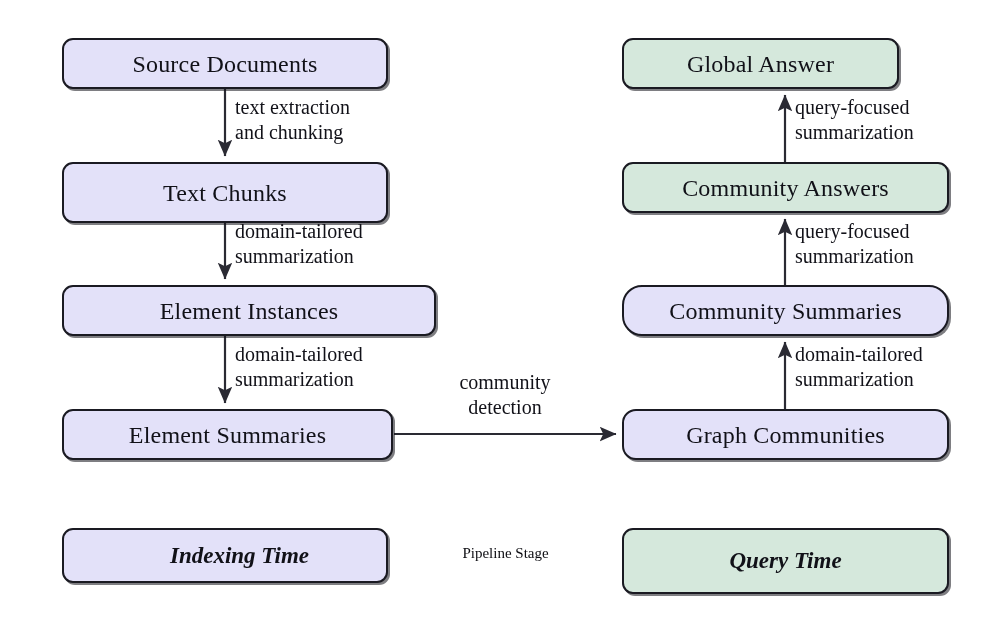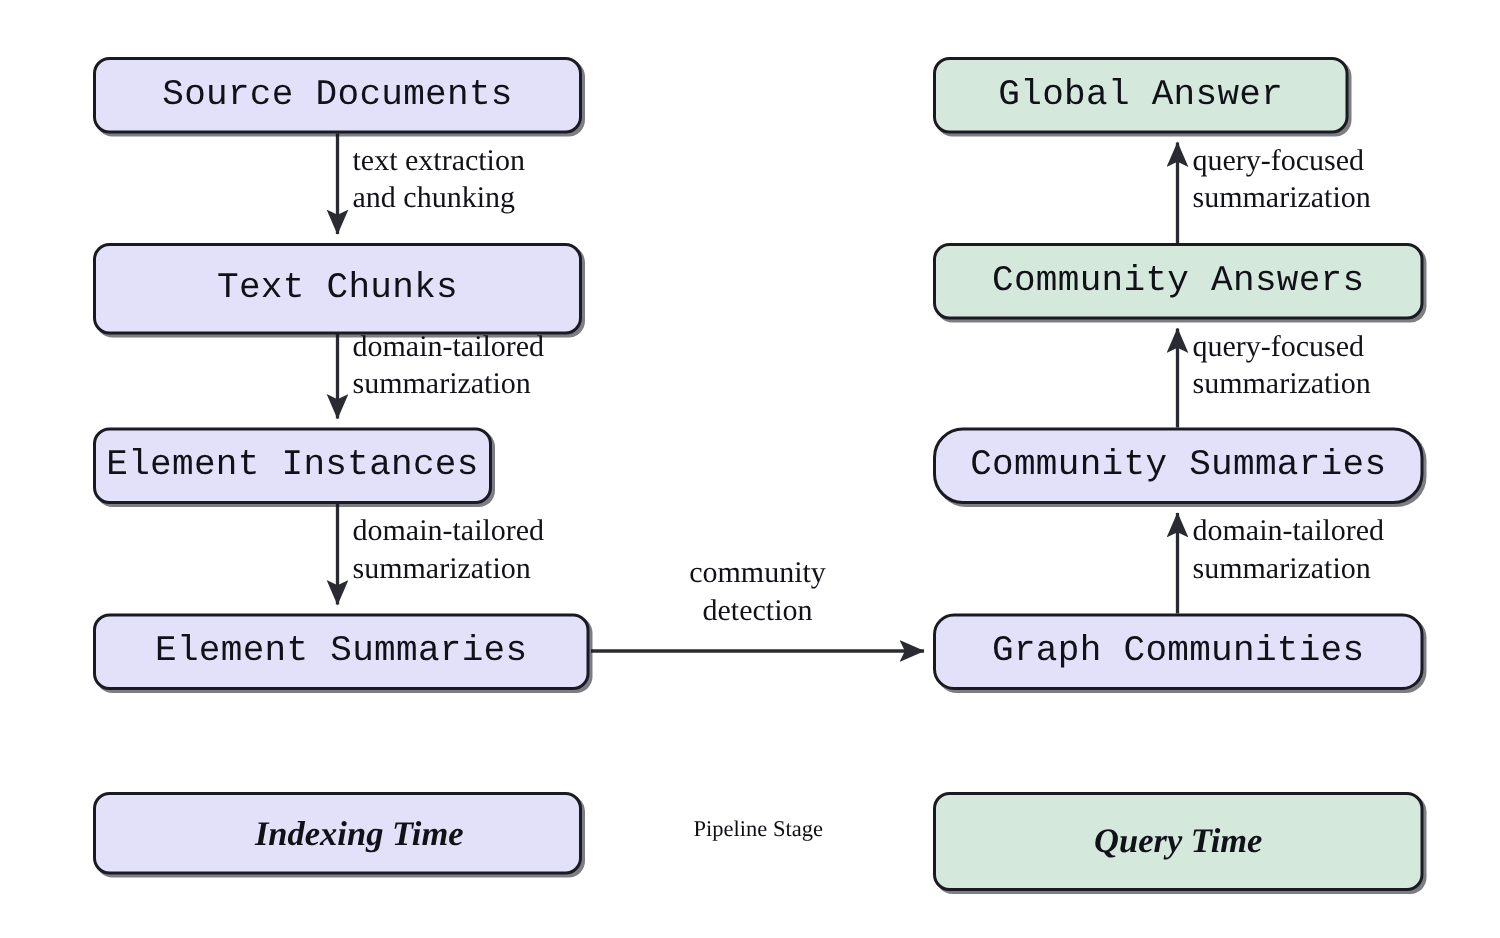--- a/index.html
+++ b/index.html
@@ -25,21 +25,20 @@
     border-radius: 11px;
     display: flex;
     align-items: center;
     justify-content: center;
     text-align: center;
     color: #111118;
     font-size: 24px;
     line-height: 1;
     letter-spacing: 0.2px;
     box-shadow: 2px 2px 0 rgba(20,20,28,0.55);
-    font-family: Liberation Mono, monospace;
   }
   .node.indexing { background: #e3e1f9; }
   .node.query    { background: #d5e8dc; }
 
   .legend-node {
     position: absolute;
     box-sizing: border-box;
     border: 2.5px solid #1a1a22;
     border-radius: 11px;
     display: flex;
@@ -119,21 +118,21 @@
   </svg>
 
   <div class="node indexing" style="left:62px;  top:38px;  width:326px; height:51px;">
     <span>Source Documents</span>
   </div>
 
   <div class="node indexing" style="left:62px;  top:162px; width:326px; height:61px;">
     <span>Text Chunks</span>
   </div>
 
-  <div class="node indexing" style="left:62px;  top:285px; width:266px; height:51px;">
+  <div class="node indexing" style="left:62px;  top:285px; width:374px; height:51px;">
     <span>Element Instances</span>
   </div>
 
   <div class="node indexing" style="left:62px;  top:409px; width:331px; height:51px;">
     <span>Element Summaries</span>
   </div>
 
   <div class="node query" style="left:622px; top:38px;  width:277px; height:51px;">
     <span>Global Answer</span>
   </div>

